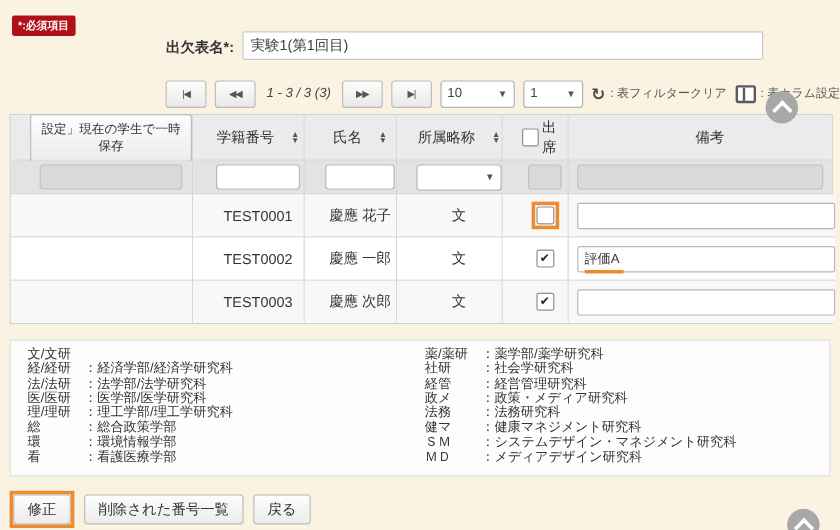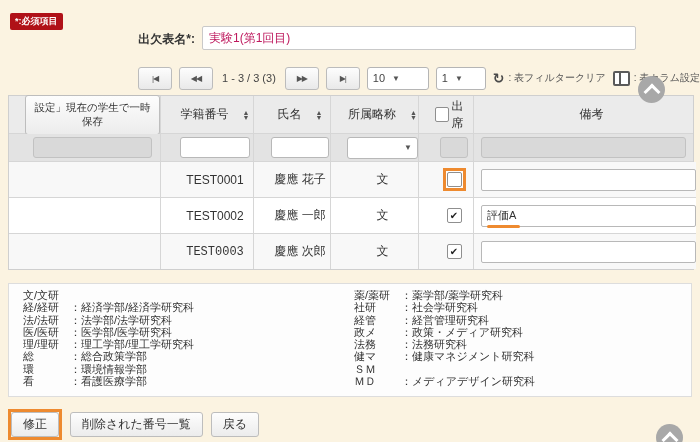--- a/index.html
+++ b/index.html
@@ -10,30 +10,30 @@
     color:#333;font-size:12px;
   }
   
   .badge{position:absolute;left:10px;top:13px;background:#b01118;color:#fff;
     font-size:9px;font-weight:bold;padding:2px 5px;border-radius:2px;}
   
   .form-label{position:absolute;left:55px;top:31px;width:140px;text-align:right;
     font-weight:bold;font-size:12px;}
   .sheet-input{position:absolute;left:202px;top:26px;width:420px;height:20px;
     border:1px solid #c9c9c9;border-radius:2px;background:#fff;font-size:12px;
-    padding:1px 6px;color:#be185d;font-family:inherit;}
+    padding:1px 6px;color:#404040;font-family:inherit;}
   
   .pager{position:absolute;left:138px;top:66px;height:24px;display:flex;
     align-items:center;gap:7px;}
   .pbtn{height:21px;min-width:24px;padding:0 4px;background:linear-gradient(#fdfdfd,#e9e9e9);
     border:1px solid #bcbcbc;border-radius:3px;font-size:8px;color:#555;
     display:flex;align-items:center;justify-content:center;letter-spacing:-1px;}
-  .ptext{font-size:11px;color:#444;margin:0 2px;}
+  .ptext{font-size:11px;color:#444;margin:0 2px;font-style:italic;}
   .psel{height:21px;background:#fff;border:1px solid #b5b5b5;border-radius:3px;
-    display:flex;align-items:center;justify-content:flex-start;
+    display:flex;align-items:center;justify-content:space-between;
     font-size:11px;padding:0 5px;color:#444;}
   .psel .car{font-size:8px;color:#555;margin-left:7px;}
   .icon-refresh{font-size:14px;font-weight:bold;color:#4a4a4a;line-height:1;}
   .icon-cols{width:13px;height:11px;border:2px solid #5a5a5a;border-radius:2px;
     position:relative;background:#fff;display:inline-block;}
   .icon-cols:before{content:"";position:absolute;left:4px;top:0;bottom:0;width:2px;background:#5a5a5a;}
   .plabel{font-size:10px;color:#555;}
   
   .scrolltop{position:absolute;width:27px;height:27px;border-radius:50%;
     background:#a8a8a8;display:flex;align-items:center;justify-content:center;z-index:6;}
@@ -219,21 +219,21 @@
     <div class="cell remarks-cell">
       <span class="rwrap">
         <input class="rinput" value="評価A" style="">
         <span class="uline"></span>
       </span>
     </div>
   </div>
 
   <div class="trow drow alt">
     <div class="cell" style="border-bottom:none;"></div>
-    <div class="cell" style="border-bottom:none;font-family:Liberation Mono, monospace;">
+    <div class="cell" style="border-bottom:none;">
         <span>TEST0003</span>
       </div>
     <div class="cell" style="border-bottom:none;">
         <span>慶應 次郎</span>
       </div>
     <div class="cell" style="border-bottom:none;">
         <span>文</span>
       </div>
     <div class="cell" style="border-bottom:none;">
       <span class="cb">✔</span>
@@ -298,20 +298,21 @@
     <div class="lline">
         <span class="labbr">法務</span>
         <span>：法務研究科</span>
       </div>
     <div class="lline">
         <span class="labbr">健マ</span>
         <span>：健康マネジメント研究科</span>
       </div>
     <div class="lline">
         <span class="labbr">ＳＭ</span>
+        <span>：システムデザイン・マネジメント研究科</span>
       </div>
     <div class="lline">
         <span class="labbr">ＭＤ</span>
         <span>：メディアデザイン研究科</span>
       </div>
   </div>
 </div>
 
 <div class="footer">
   <span class="annwrap">

